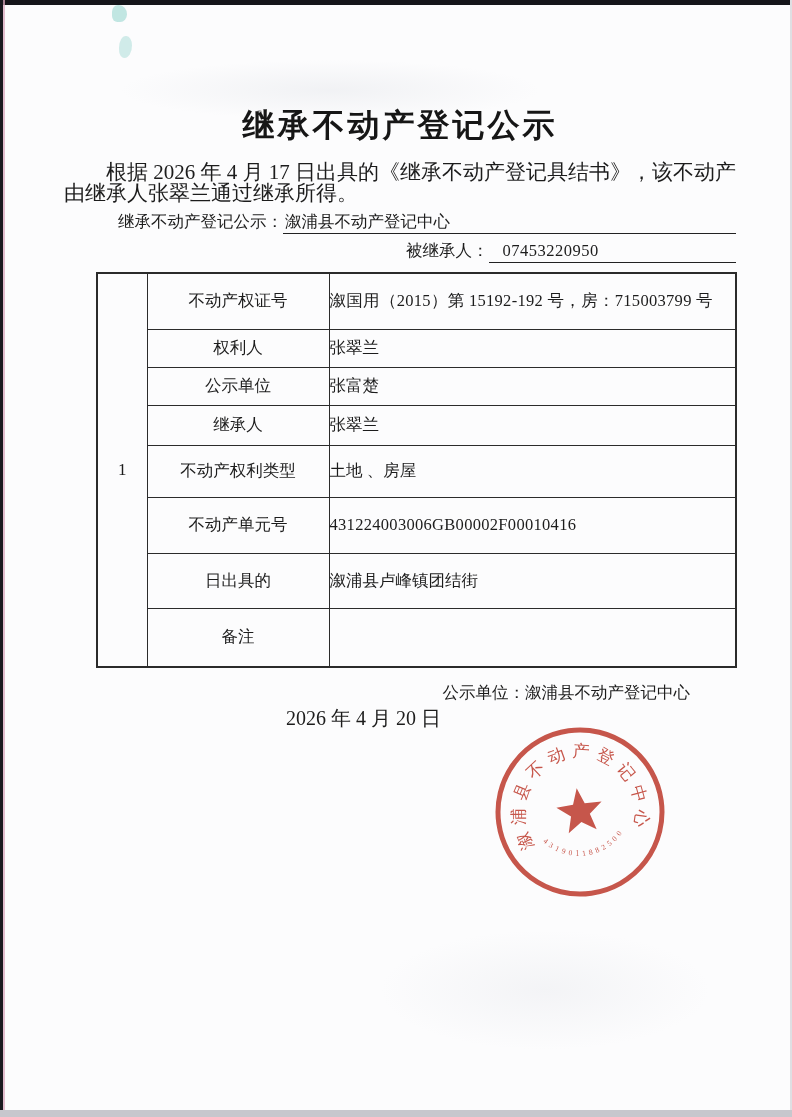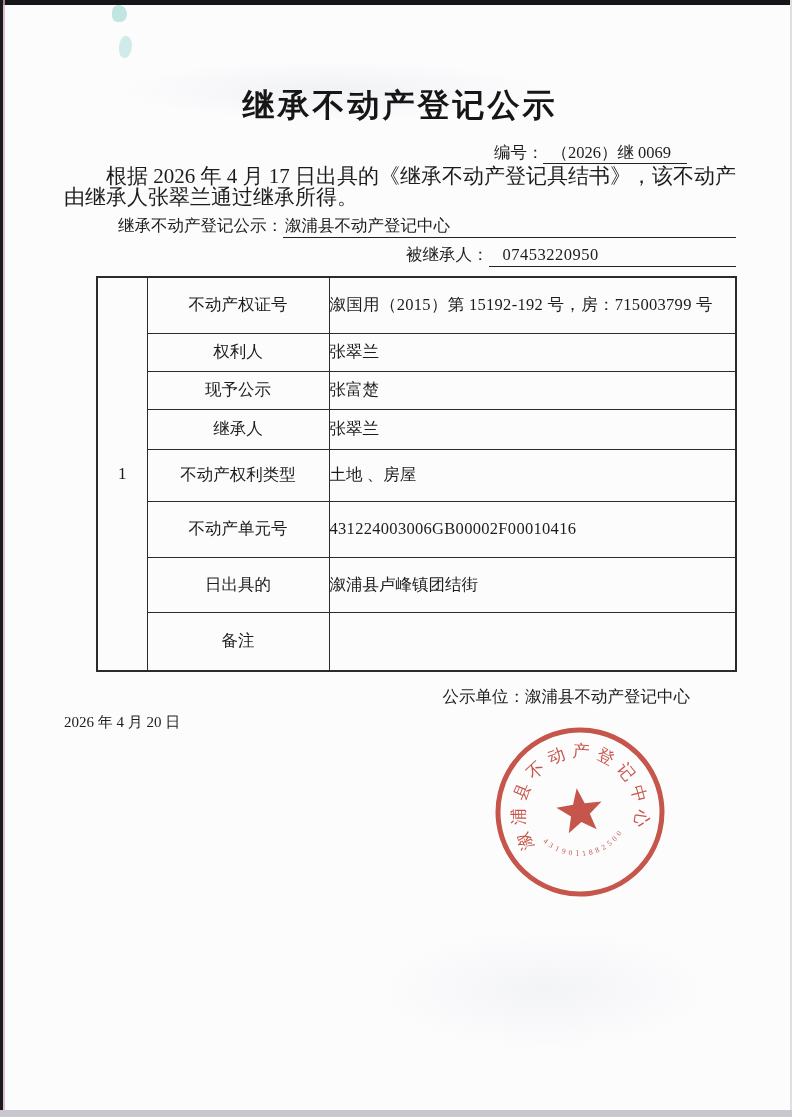--- a/index.html
+++ b/index.html
@@ -14,21 +14,21 @@
   .edge-pink{position:absolute;top:0;left:3px;bottom:0;width:2px;background:#d9a8bc;opacity:.75;}
   .edge-right{position:absolute;top:0;right:0;bottom:0;width:2px;background:#dfdfe3;}
   .edge-bottom{position:absolute;bottom:0;left:0;right:0;height:7px;background:#c7c7cd;}
   .mark-teal-1{position:absolute;left:112px;top:5px;width:15px;height:17px;background:#86cfc8;opacity:.5;border-radius:45% 60% 50% 40%;}
   .mark-teal-2{position:absolute;left:119px;top:36px;width:13px;height:22px;background:#8ed3cb;opacity:.4;border-radius:55% 45% 60% 40%;}
   .speck{position:absolute;left:257px;top:110px;width:5px;height:4px;background:#9a9a9a;border-radius:50%;opacity:.8;}
   .blotch{position:absolute;pointer-events:none;}
   .blotch.b1{left:120px;top:60px;width:420px;height:60px;background:radial-gradient(closest-side,rgba(190,195,205,.18),rgba(190,195,205,0));}
   .blotch.b2{left:380px;top:930px;width:330px;height:120px;background:radial-gradient(closest-side,rgba(190,195,205,.14),rgba(190,195,205,0));}
 
-  .content{position:absolute;left:64px;top:80px;width:672px;}
+  .content{position:absolute;left:64px;top:100px;width:672px;}
   .title{
     margin:0 0 12px 0;font-size:32px;line-height:50px;text-align:center;
     font-weight:700;letter-spacing:3px;color:#161616;
   }
   .docno{text-align:right;padding-right:49px;font-size:16.5px;line-height:22px;margin-bottom:2px;}
   .docno .u{border-bottom:1.2px solid #222;padding:0 16px 1px 8px;}
   p.body{margin:0;font-size:21px;line-height:20.6px;text-align:justify;text-indent:2em;}
   p.body .u-year{border-bottom:1.2px solid #222;padding:0 3px 1px 3px;}
   .addr-line{display:flex;align-items:baseline;margin:7px 0 0 54px;font-size:16.5px;line-height:23px;}
   .addr-line .lbl{white-space:nowrap;}
@@ -41,21 +41,21 @@
     border-collapse:collapse;table-layout:fixed;width:639px;margin:9px 0 0 32px;
     font-size:16.5px;border:2px solid #2b2b2b;
   }
   table.reg td{border:1px solid #2b2b2b;padding:0;vertical-align:middle;}
   .cell-no{text-align:center;font-size:17px;}
   .cell-label{text-align:center;padding-right:40px;}
   .cell-val{text-align:left;padding-right:100px;}
   .cell-val-left{text-align:left;padding-left:12px;letter-spacing:.3px;}
 
   .footer-unit{text-align:right;padding-right:46px;margin-top:14px;font-size:16.5px;line-height:21px;}
-  .footer-date{text-align:left;padding-right:73px;margin-top:5px;font-size:15px;line-height:21px;}
+  .footer-date{text-align:center;padding-right:73px;margin-top:5px;font-size:20px;line-height:21px;}
 
   .seal{
     position:absolute;left:492px;top:724px;width:176px;height:176px;
     transform:rotate(-8deg);opacity:.85;mix-blend-mode:multiply;
   }
   .seal text{font-family:"Liberation Serif","DejaVu Serif",serif;}
 </style>
 </head>
 <body>
 
@@ -69,23 +69,20 @@
   <div class="mark-teal-1"></div>
   <div class="mark-teal-2"></div>
   <div class="speck"></div>
   <div class="blotch b1"></div>
   <div class="blotch b2"></div>
 
   <div class="content">
 
     <h1 class="title">继承不动产登记公示</h1>
 
-    <div class="docno">
-      <span>编号：</span><span class="u">（2026）继 0069</span>
-    </div>
 
     <p class="body">根据 2026 年 4 月 17 日出具的《继承不动产登记具结书》，该不动产由继承人张翠兰通过继承所得。</p>
 
 
     <div class="addr-line">
       <span class="lbl">继承不动产登记公示：</span>
       <span class="u-grow">溆浦县不动产登记中心</span>
     </div>
 
     <div class="contact-line">
@@ -103,21 +100,21 @@
           <tr style="height:56px">
         <td class="cell-no" rowspan="8">1</td>
         <td class="cell-label">不动产权证号</td>
         <td class="cell-val-left">溆国用（2015）第 15192-192 号，房：715003799 号</td>
       </tr>
       <tr style="height:38px">
         <td class="cell-label">权利人</td>
         <td class="cell-val">张翠兰</td>
       </tr>
       <tr style="height:38px">
-        <td class="cell-label">现予公示</td>
+        <td class="cell-label">公示单位</td>
         <td class="cell-val">张富楚</td>
       </tr>
       <tr style="height:40px">
         <td class="cell-label">继承人</td>
         <td class="cell-val">张翠兰</td>
       </tr>
       <tr style="height:52px">
         <td class="cell-label">不动产权利类型</td>
         <td class="cell-val">土地 、房屋</td>
       </tr>

